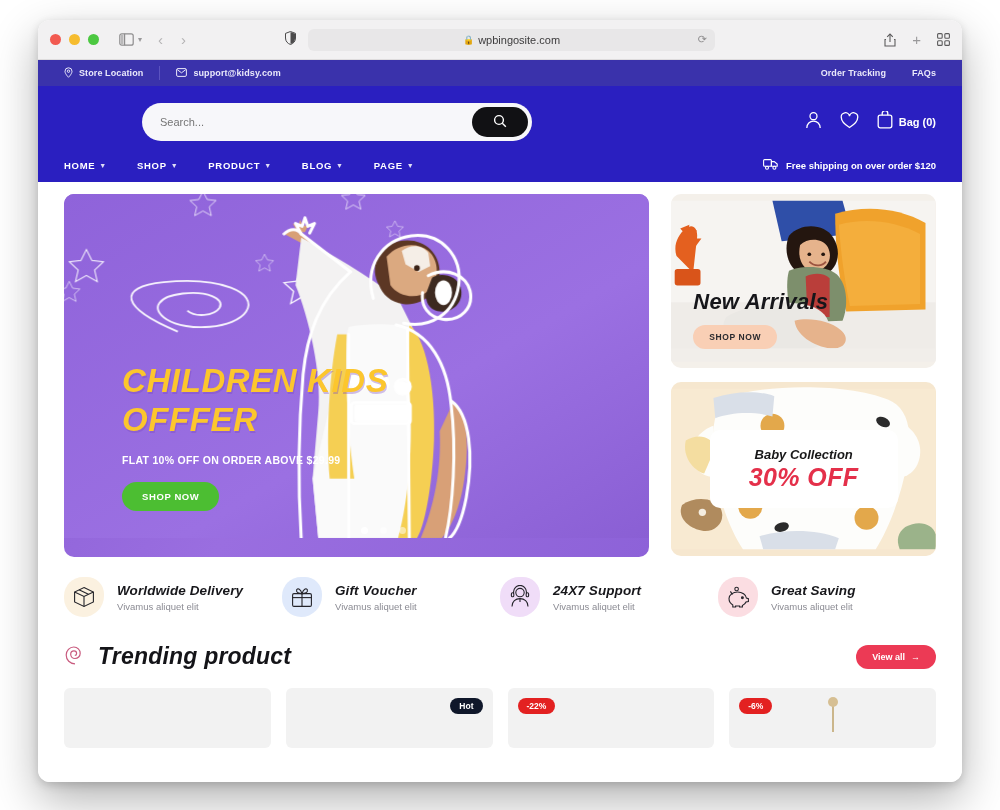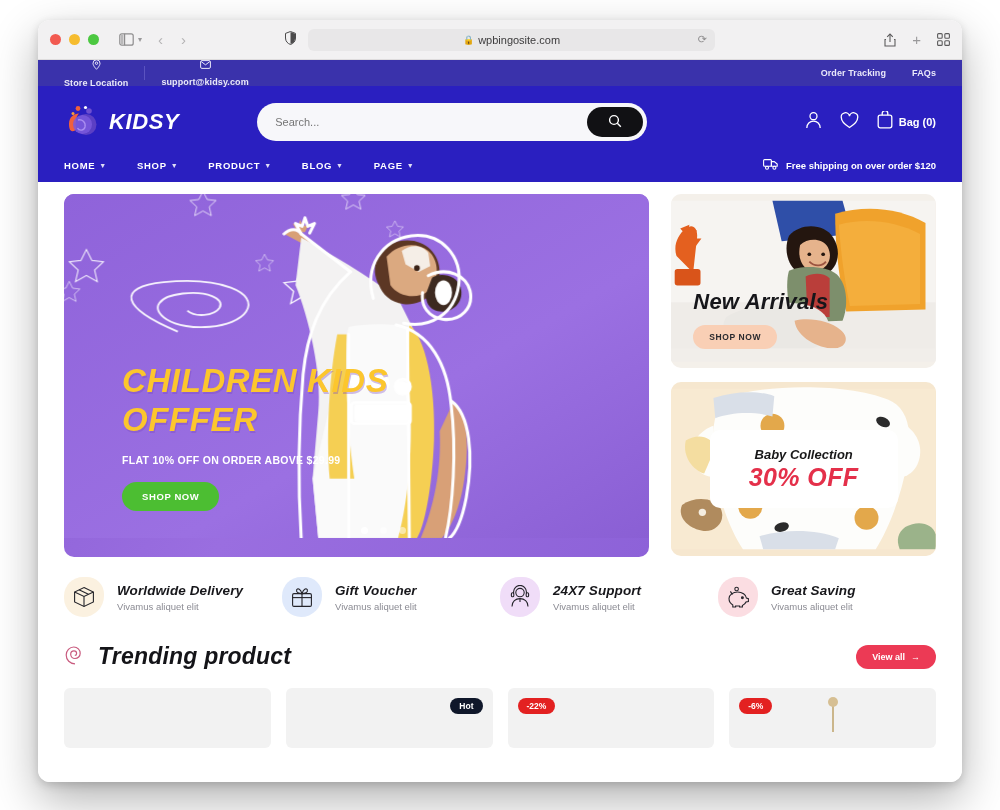--- a/index.html
+++ b/index.html
@@ -71,21 +71,21 @@
   
   .topbar {
     background: #3a32ab;
     height: 26px;
     display: flex; align-items: center;
     padding: 0 26px;
     color: #e9e8fa; font-size: 9px;
     font-weight: 600;
     letter-spacing: .1px;
   }
-  .topbar .grp { display: flex; align-items: center; gap: 6px; flex-direction: column; }
+  .topbar .grp { display: flex; align-items: center; gap: 6px; }
   .topbar .sep { width: 1px; height: 14px; background: #5b53c0; margin: 0 16px; }
   .topbar .right { margin-left: auto; display: flex; align-items: center; gap: 26px; }
 
   
   .header {
     background: #2a1fc0;
     padding: 12px 26px 0 26px;
   }
   .header-row { display: flex; align-items: center; height: 48px; }
 
@@ -359,35 +359,20 @@
       </div>
       <div class="right">
         <span>Order Tracking</span>
         <span>FAQs</span>
       </div>
     </div>
 
     <div class="header">
       <div class="header-row">
 
-        <div class="logo">
-          <span class="logo-mark">
-            <svg width="38" height="36" viewBox="0 0 38 36">
-              <circle cx="14" cy="4.5" r="2.4" fill="#f0603c"></circle>
-              <circle cx="21.5" cy="3.5" r="1.6" fill="#ffffff"></circle>
-              <circle cx="25" cy="7" r="2.8" fill="#6d4fd0"></circle>
-              <circle cx="9" cy="9.5" r="1.5" fill="#f5a03a"></circle>
-              <path d="M5 20 C5 13 10 9.5 15 9.5 C12 12.5 11.5 17 12.5 20.5 C13.5 24.5 11 28 7.5 27 C5.5 26.2 5 23 5 20 Z" fill="#f0603c"></path>
-              <circle cx="22" cy="20.5" r="10.5" fill="#5b3fc4"></circle>
-              <circle cx="18.5" cy="20.5" r="9.5" fill="#7a59dd" opacity="0.85"></circle>
-              <path d="M14 16 C18 15 22 18 21 23 C20 27 15 27 13.5 24" fill="none" stroke="#a98df0" stroke-width="1.4"></path>
-            </svg>
-          </span>
-          <span class="logo-text">KIDSY</span>
-        </div>
 
         <div class="search">
           <input class="search-input" type="text" placeholder="Search..." style="">
           <button class="search-btn">
             <span>
               <svg width="14" height="14" viewBox="0 0 14 14" fill="none" stroke="#ffffff" stroke-width="1.4">
                 <circle cx="6" cy="6" r="4.4"></circle>
                   <line x1="9.3" y1="9.3" x2="12.8" y2="12.8"></line>
               </svg>
             </span>

